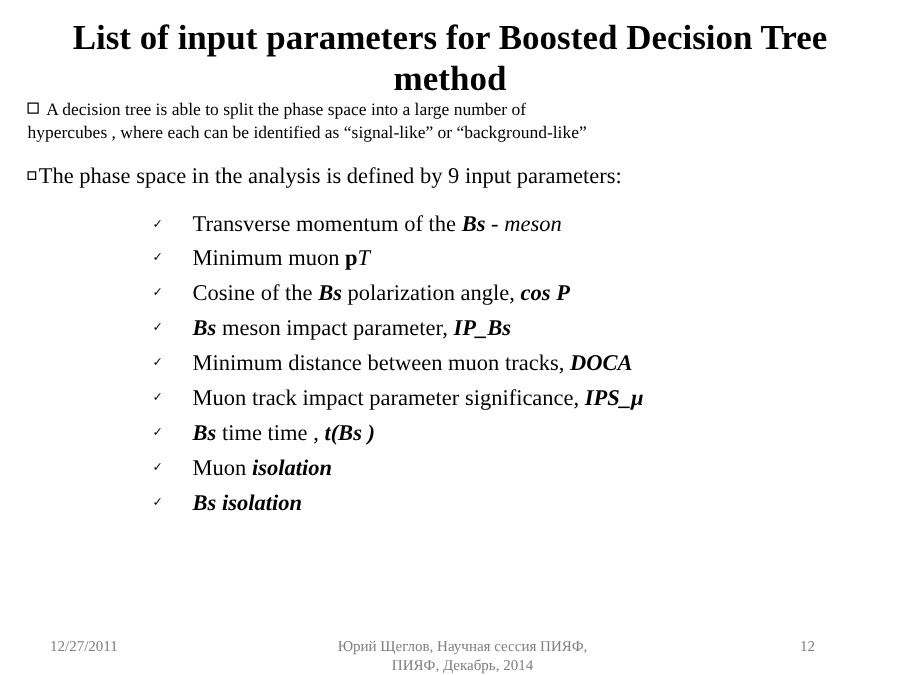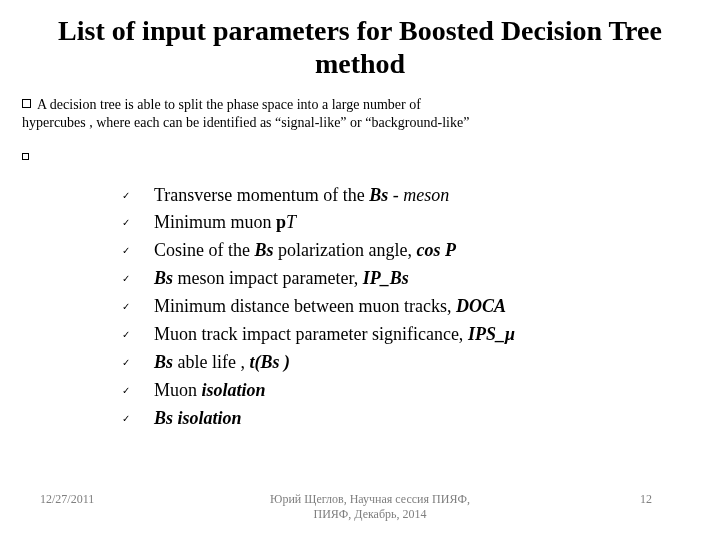--- a/index.html
+++ b/index.html
@@ -1,48 +1,48 @@
 <!DOCTYPE html>
 <html><head>
 <meta charset="utf-8">
 <style>
   * { margin: 0; padding: 0; box-sizing: border-box; }
   html, body { width: 720px; height: 540px; background: #fff; font-family: "Times New Roman", Times, serif; color: #000; }
   .slide { width: 720px; height: 540px; position: relative; padding: 14px 22px 0 22px; }
-  .title { font-size: 28px; text-align: center; line-height: 1.18; margin-bottom: 16px; }
+  .title { font-size: 28px; text-align: center; line-height: 1.18; }
   .para { font-size: 14px; line-height: 1.25; margin-bottom: 14px; }
   .para2 { font-size: 18px; line-height: 1.25; margin-bottom: 14px; }
   .box { display: inline-block; width: 9px; height: 9px; border: 1px solid #000; margin-right: 6px; position: relative; top: -1px; }
   .box-sm { display: inline-block; width: 7px; height: 7px; border: 1px solid #000; margin-right: 2px; position: relative; top: -2px; }
   .list { margin-left: 100px; margin-top: 6px; }
   .list-row { display: flex; align-items: flex-start; font-size: 18px; line-height: 1.55; }
   .bullet { width: 32px; flex: 0 0 32px; font-size: 10px; padding-top: 6px; }
   .item { flex: 1; }
   .i { font-style: italic; }
   .bi { font-style: italic; font-weight: bold; }
   .b { font-weight: bold; }
-  .footer { position: absolute; bottom: 18px; left: 0; width: 720px; display: flex; align-items: flex-start; font-size: 12px; color: #7f7f7f; }
+  .footer { position: absolute; bottom: 0; left: 0; width: 720px; display: flex; align-items: flex-start; font-size: 12px; color: #7f7f7f; }
   .footer .date { width: 140px; padding-left: 40px; }
   .footer .center { flex: 1; text-align: center; line-height: 1.25; }
   .footer .pg { width: 120px; text-align: left; padding-left: 40px; }
 </style>
 </head>
 <body>
 
 <div class="slide">
 
   <h1 class="title">List of input parameters for Boosted Decision Tree method</h1>
 
   <div class="para">
     <span class="box"></span><span>A  decision tree is able to split the phase space into a large number of</span><br>
     <span>hypercubes ,  where each can be  identified as “signal-like” or “background-like”</span>
   </div>
 
   <div class="para2">
-    <span class="box-sm"></span>
+    <span class="box-sm"></span><span>The phase space in the analysis is defined by 9 input parameters:</span>
   </div>
 
   <div class="list">
     <div class="list-row">
       <span class="bullet">✓</span>
       <span class="item">
         <span>Transverse momentum  of the </span><span class="bi">Bs</span><span> - </span><span class="i">meson</span>
       </span>
     </div>
     <div class="list-row">
@@ -71,21 +71,21 @@
     </div>
     <div class="list-row">
       <span class="bullet">✓</span>
       <span class="item">
         <span>Muon track impact parameter significance, </span><span class="bi">IPS_μ</span>
       </span>
     </div>
     <div class="list-row">
       <span class="bullet">✓</span>
       <span class="item">
-        <span class="bi">Bs</span><span>  able life , </span><span class="bi">t(Bs )</span>
+        <span class="bi">Bs</span><span>  time time , </span><span class="bi">t(Bs )</span>
       </span>
     </div>
     <div class="list-row">
       <span class="bullet">✓</span>
       <span class="item">
         <span>Muon  </span><span class="bi">isolation</span>
       </span>
     </div>
     <div class="list-row">
       <span class="bullet">✓</span>

